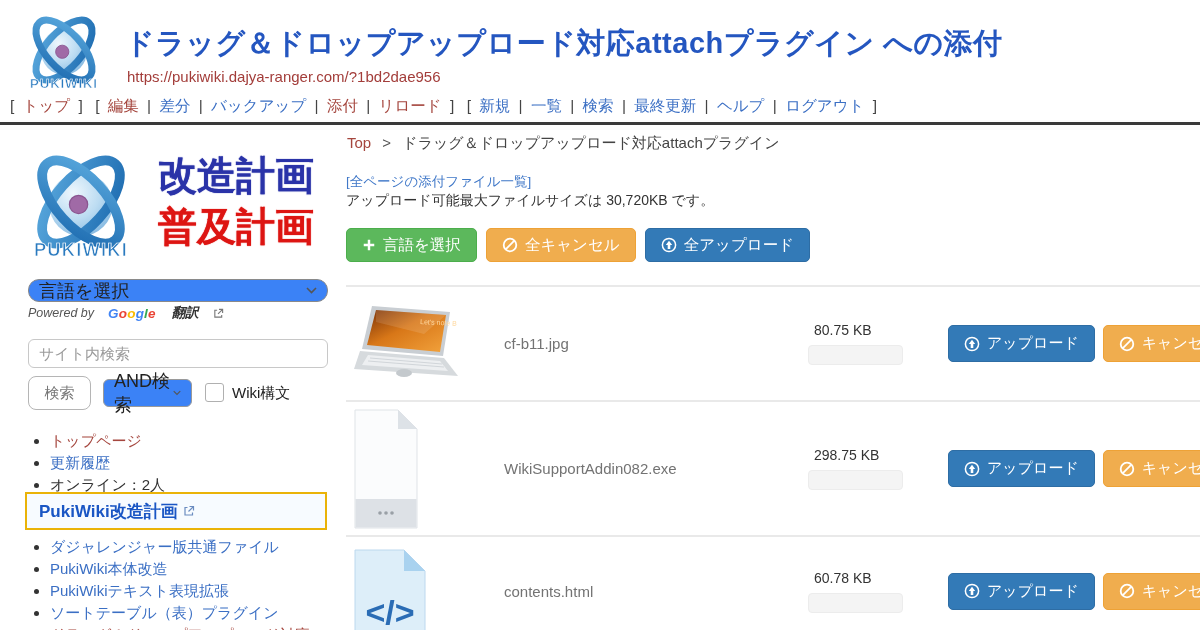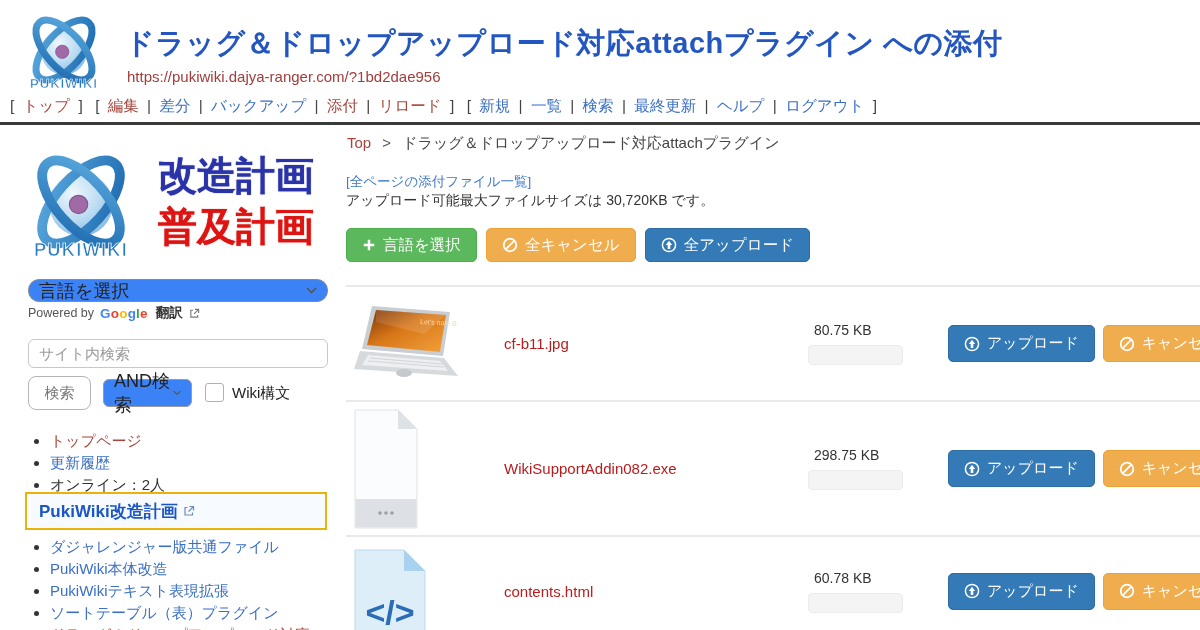--- a/index.html
+++ b/index.html
@@ -27,21 +27,21 @@
   .banner-txt { margin-left:16px; line-height:1.3; font-weight:900; font-size:39px; white-space:nowrap; }
   .banner-l1 { color:#2a33a8; text-shadow:0 0 1px #2a33a8; }
   .banner-l2 { color:#dd1512; text-shadow:0 0 1px #dd1512; }
 
   .sel { position:absolute; background:#3b82f6; border:1px solid #8a8a8a; border-radius:11px; font-size:18px; color:#222;
          display:flex; align-items:center; padding:0 10px; cursor:pointer; }
   .sel .chev { margin-left:auto; }
   #lang-select { left:28px; top:279px; width:300px; height:23px; }
   #and-select  { left:103px; top:379px; width:89px; height:28px; border-radius:6px; border-color:#9a9a9a; }
 
-  .powered { position:absolute; left:28px; top:304px; font-size:12.5px; color:#555; display:flex; align-items:center; gap:6px; }
+  .powered { position:absolute; left:28px; top:304px; font-size:12.5px; color:#555; display:flex; align-items:center; gap:14px;font-style:italic; }
   .gword { font-size:13.5px; font-weight:bold; letter-spacing:.2px; }
   .g1,.g4 { color:#4285F4; } .g2,.g6 { color:#EA4335; } .g3 { color:#FBBC05; } .g5 { color:#34A853; }
   .trans-suffix { color:#333; font-size:13.5px; font-weight:bold; margin-left:2px; }
 
   .search-input { position:absolute; left:28px; top:339px; width:300px; height:29px; border:1px solid #c8c8c8; border-radius:6px;
                   font-size:15px; padding:0 10px; color:#333; font-family:inherit; }
   .search-input::placeholder { color:#9a9a9a; }
   .search-btn { position:absolute; left:28px; top:376px; width:63px; height:34px; background:#fff; border:1px solid #b5b5b5;
                 border-radius:8px; font-size:15px; color:#777; font-family:inherit; cursor:pointer; }
   .chkbox { position:absolute; left:205px; top:383px; width:19px; height:19px; border:1px solid #b0b0b0; border-radius:3px; background:#fff; cursor:pointer; }
@@ -69,21 +69,21 @@
   .btn-green  { background:#5cb85c; border-color:#4cae4c; }
   .btn-blue   { background:#337ab7; border-color:#2e6da4; }
   .btn-orange { background:#f0ad4e; border-color:#eea236; }
   .btn svg { flex:0 0 auto; }
 
   .file-list { position:absolute; left:346px; top:285px; width:854px; border-top:2px solid #e9e9e9; }
   .file-row { display:flex; align-items:center; }
   .file-row + .file-row { border-top:2px solid #e9e9e9; }
   #row-0 { height:113px; } #row-1 { height:135px; } #row-2 { height:110px; }
   .col-thumb { width:158px; padding-left:8px; display:flex; align-items:center; }
-  .col-name { flex:1; font-size:15px; color:#b91c1c; word-break:break-all; padding-right:10px; }
+  .col-name { flex:1; font-size:15px; color:#737373; word-break:break-all; padding-right:10px; }
   .col-meta { width:140px; display:flex; flex-direction:column; align-items:flex-start; }
   .size-txt { font-size:14px; color:#333; margin-bottom:7px; padding-left:6px; }
   .progress { width:95px; height:20px; background:#f4f4f4; border:1px solid #ececec; border-radius:4px; }
   .col-btns { width:252px; display:flex; gap:8px; }
   .col-btns .btn { height:37px; font-size:15px; }
 </style>
 </head>
 <body>
 
 <svg width="0" height="0" style="position:absolute">

